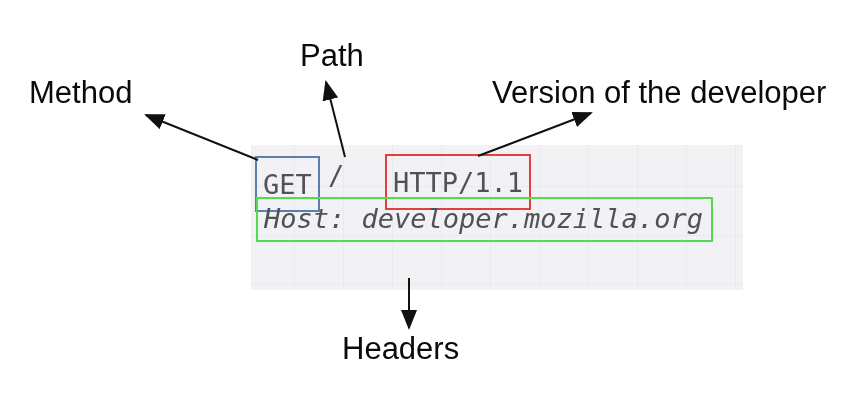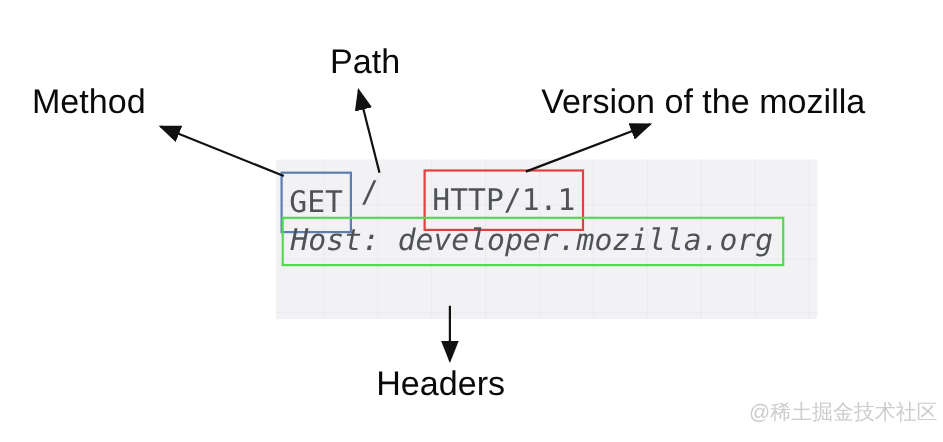--- a/index.html
+++ b/index.html
@@ -91,21 +91,21 @@
     white-space: nowrap;
   }
 </style>
 </head>
 <body>
 
 <div id="stage">
 
   <div class="annot" id="label-method">Method</div>
   <div class="annot" id="label-path">Path</div>
-  <div class="annot" id="label-version">Version of the mozilla</div>
+  <div class="annot" id="label-version">Version of the developer</div>
   <div class="annot" id="label-headers">Headers</div>
 
   <div id="code-block">
     <span class="tokbox" id="method-box">
       <span>GET</span>
     </span>
     <span id="slash-token">/</span>
     <span class="tokbox" id="version-box">
       <span>HTTP/1.1</span>
     </span>
@@ -119,14 +119,13 @@
       <marker id="ah" viewBox="0 0 10 8" refX="9" refY="4" markerWidth="10" markerHeight="8" orient="auto">
         <path d="M0,0 L10,4 L0,8 Z" fill="#111"></path>
       </marker>
     </defs>
     <line x1="258" y1="160" x2="146" y2="115" stroke="#111" stroke-width="2" marker-end="url(#ah)"></line>
     <line x1="345" y1="157" x2="326" y2="82" stroke="#111" stroke-width="2" marker-end="url(#ah)"></line>
     <line x1="478" y1="156" x2="591" y2="113" stroke="#111" stroke-width="2" marker-end="url(#ah)"></line>
     <line x1="409" y1="278" x2="409" y2="328" stroke="#111" stroke-width="2" marker-end="url(#ah)"></line>
   </svg>
 
-  <div id="watermark">@稀土掘金技术社区</div>
 </div>
 
 </body></html>

